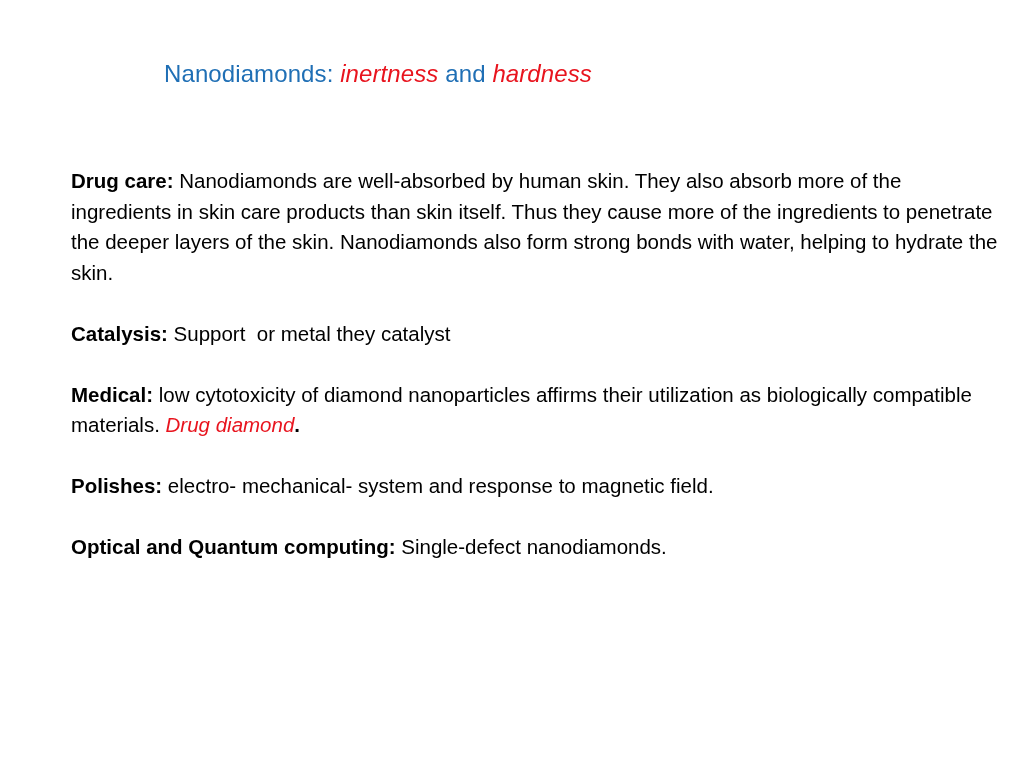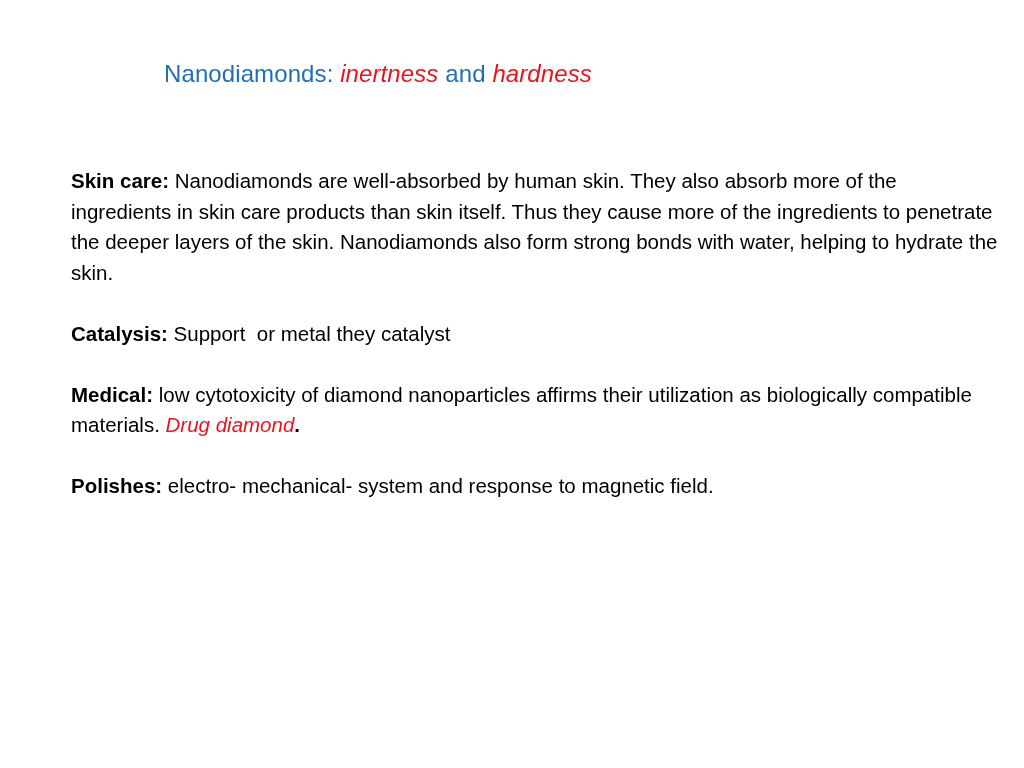--- a/index.html
+++ b/index.html
@@ -13,17 +13,18 @@
   .red { color:#e8141e; font-style:italic; }
 </style>
 </head>
 <body>
 
 <div class="title">
   <span>Nanodiamonds: </span><span class="em">inertness</span><span> and </span><span class="em">hardness</span>
 </div>
 
 <div class="body">
-  <p class="para"><span class="label">Skin care:</span><span> Nanodiamonds are well-absorbed by human skin. They also absorb more of the ingredients in skin care products than skin itself. Thus they cause more of the ingredients to penetrate the deeper layers of the skin. Nanodiamonds also form strong bonds with water, helping to hydrate the skin.</span></p>
+  <p class="para"><span class="label">Drug care:</span><span> Nanodiamonds are well-absorbed by human skin. They also absorb more of the ingredients in skin care products than skin itself. Thus they cause more of the ingredients to penetrate the deeper layers of the skin. Nanodiamonds also form strong bonds with water, helping to hydrate the skin.</span></p>
   <p class="para" style="white-space:pre-wrap"><span class="label">Catalysis:</span><span> Support  or metal they catalyst</span></p>
   <p class="para"><span class="label">Medical:</span><span> low cytotoxicity of diamond nanoparticles affirms their utilization as biologically compatible materials. </span><span class="red">Drug diamond</span><span class="label">.</span></p>
   <p class="para"><span class="label">Polishes:</span><span> electro- mechanical- system and response to magnetic field.</span></p>
+  <p class="para"><span class="label">Optical and Quantum computing:</span><span> Single-defect nanodiamonds.</span></p>
 </div>
 
 </body></html>

